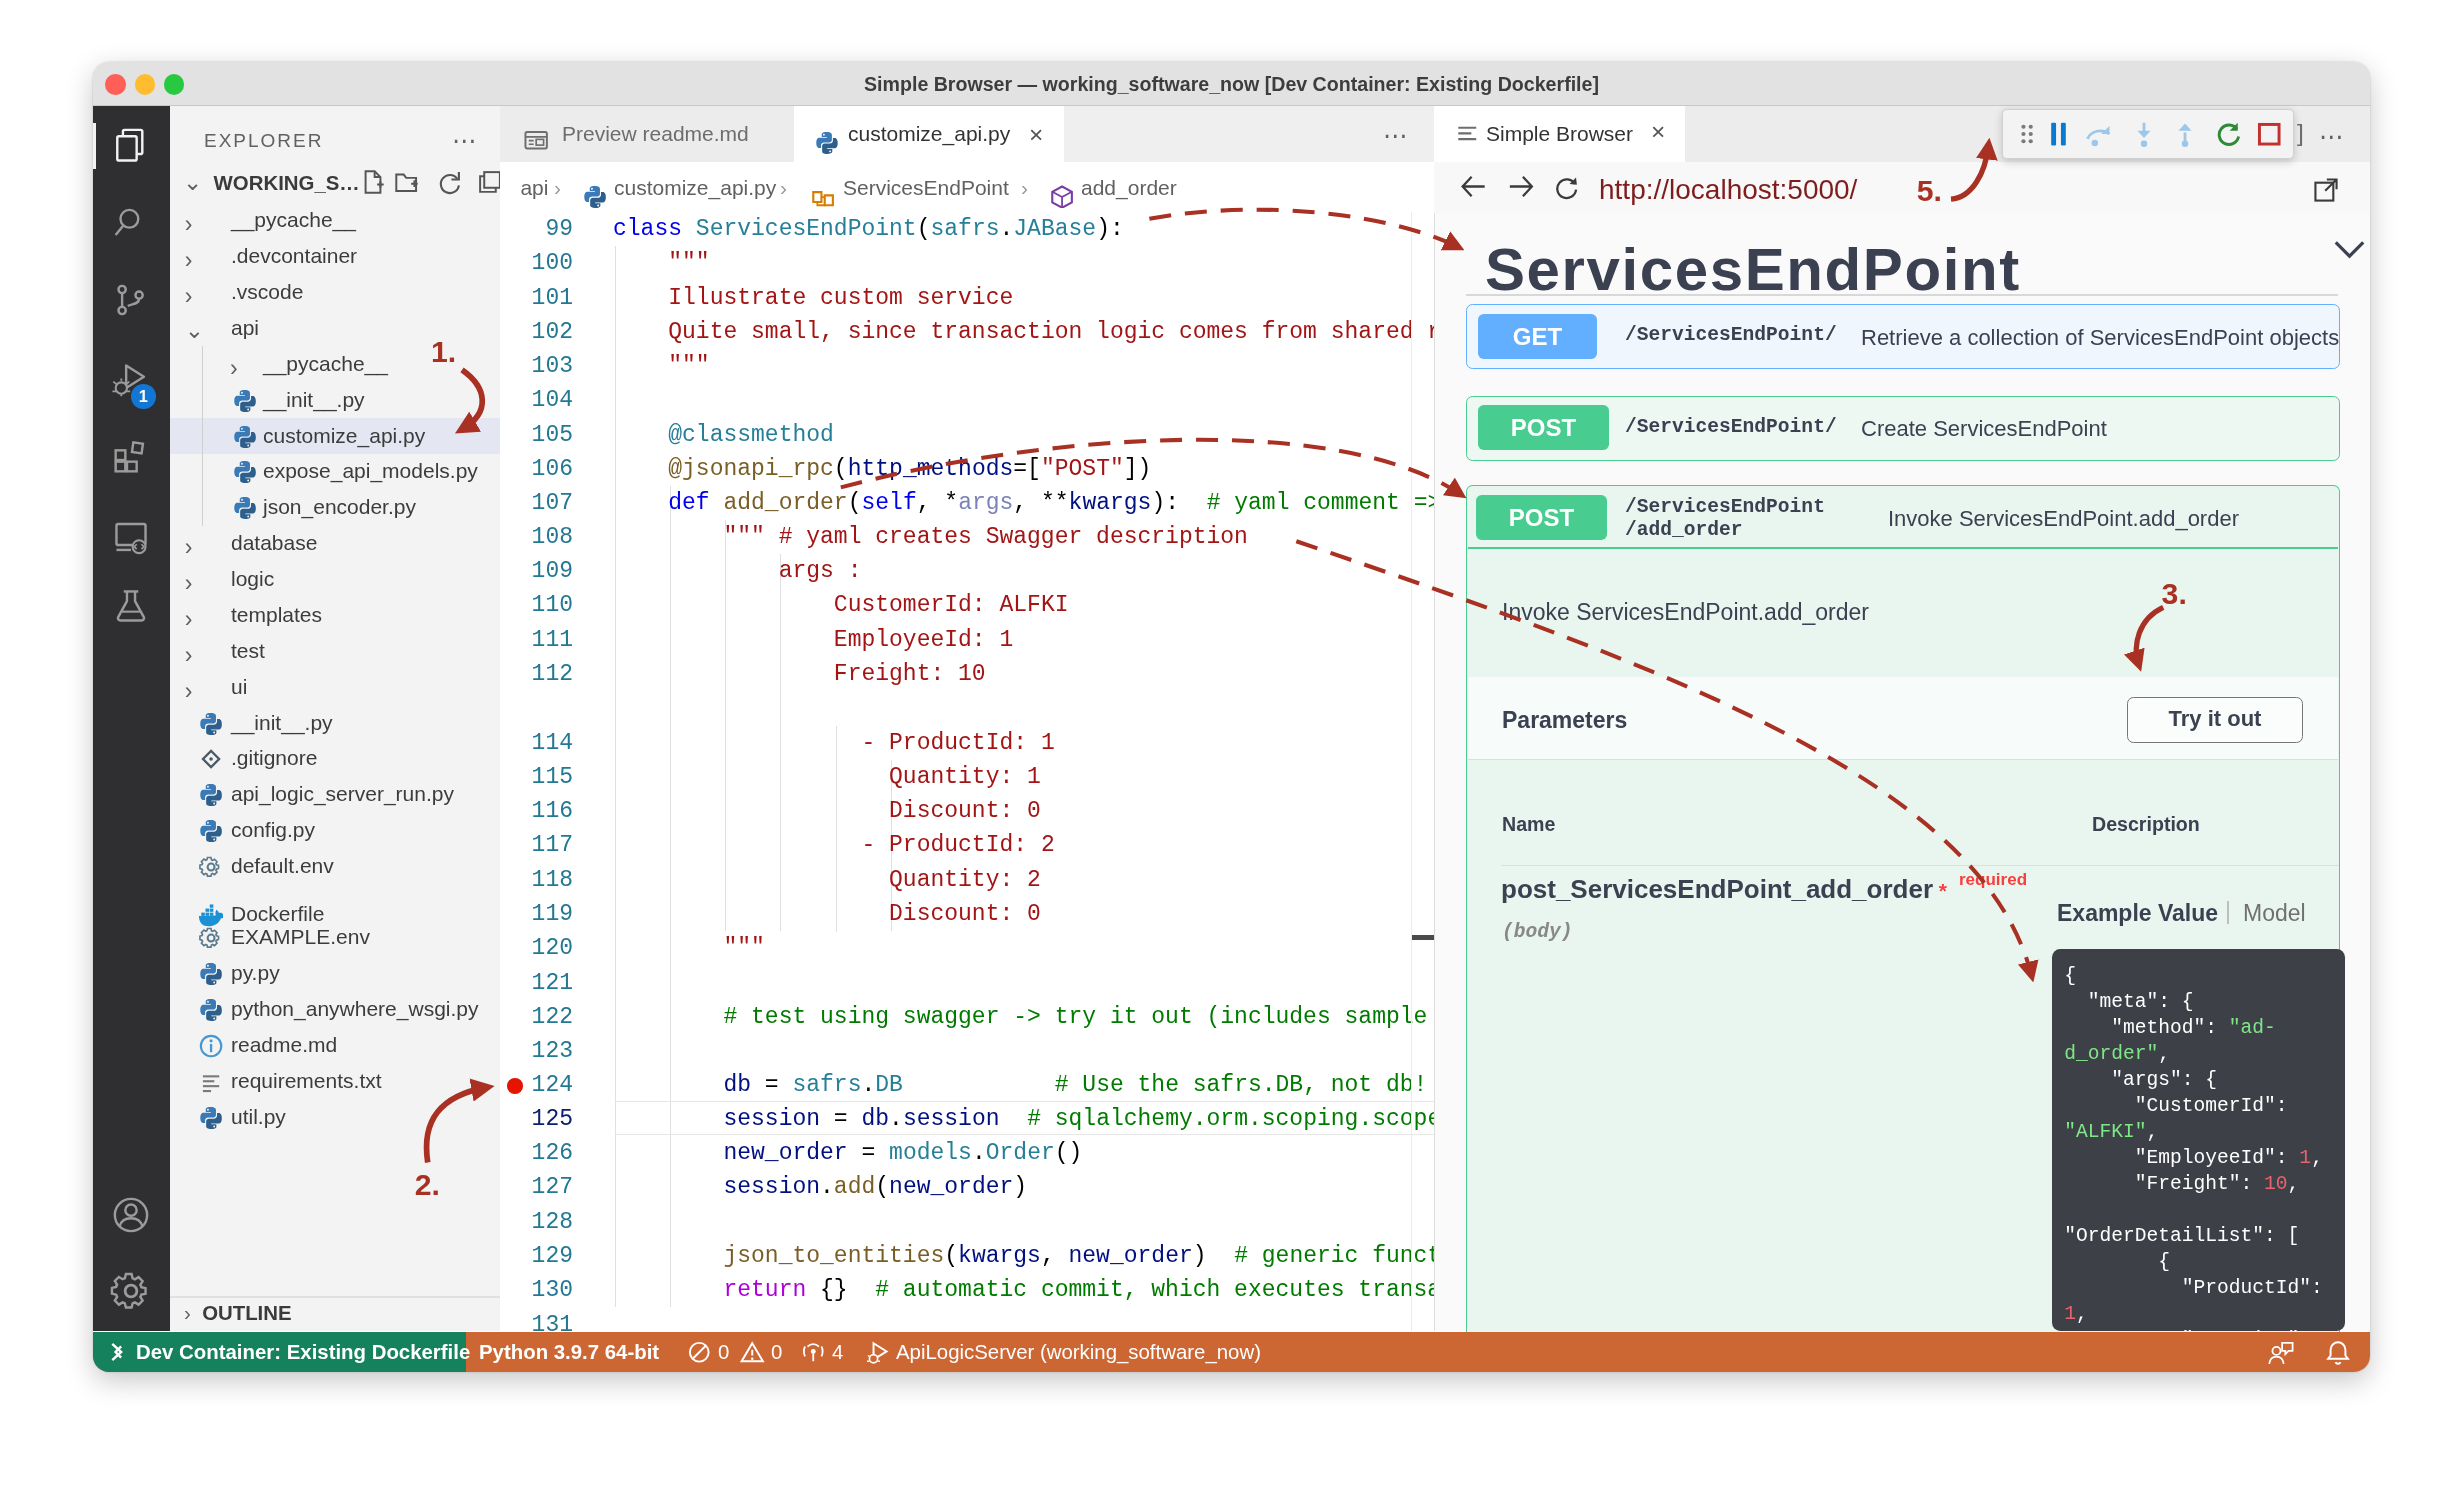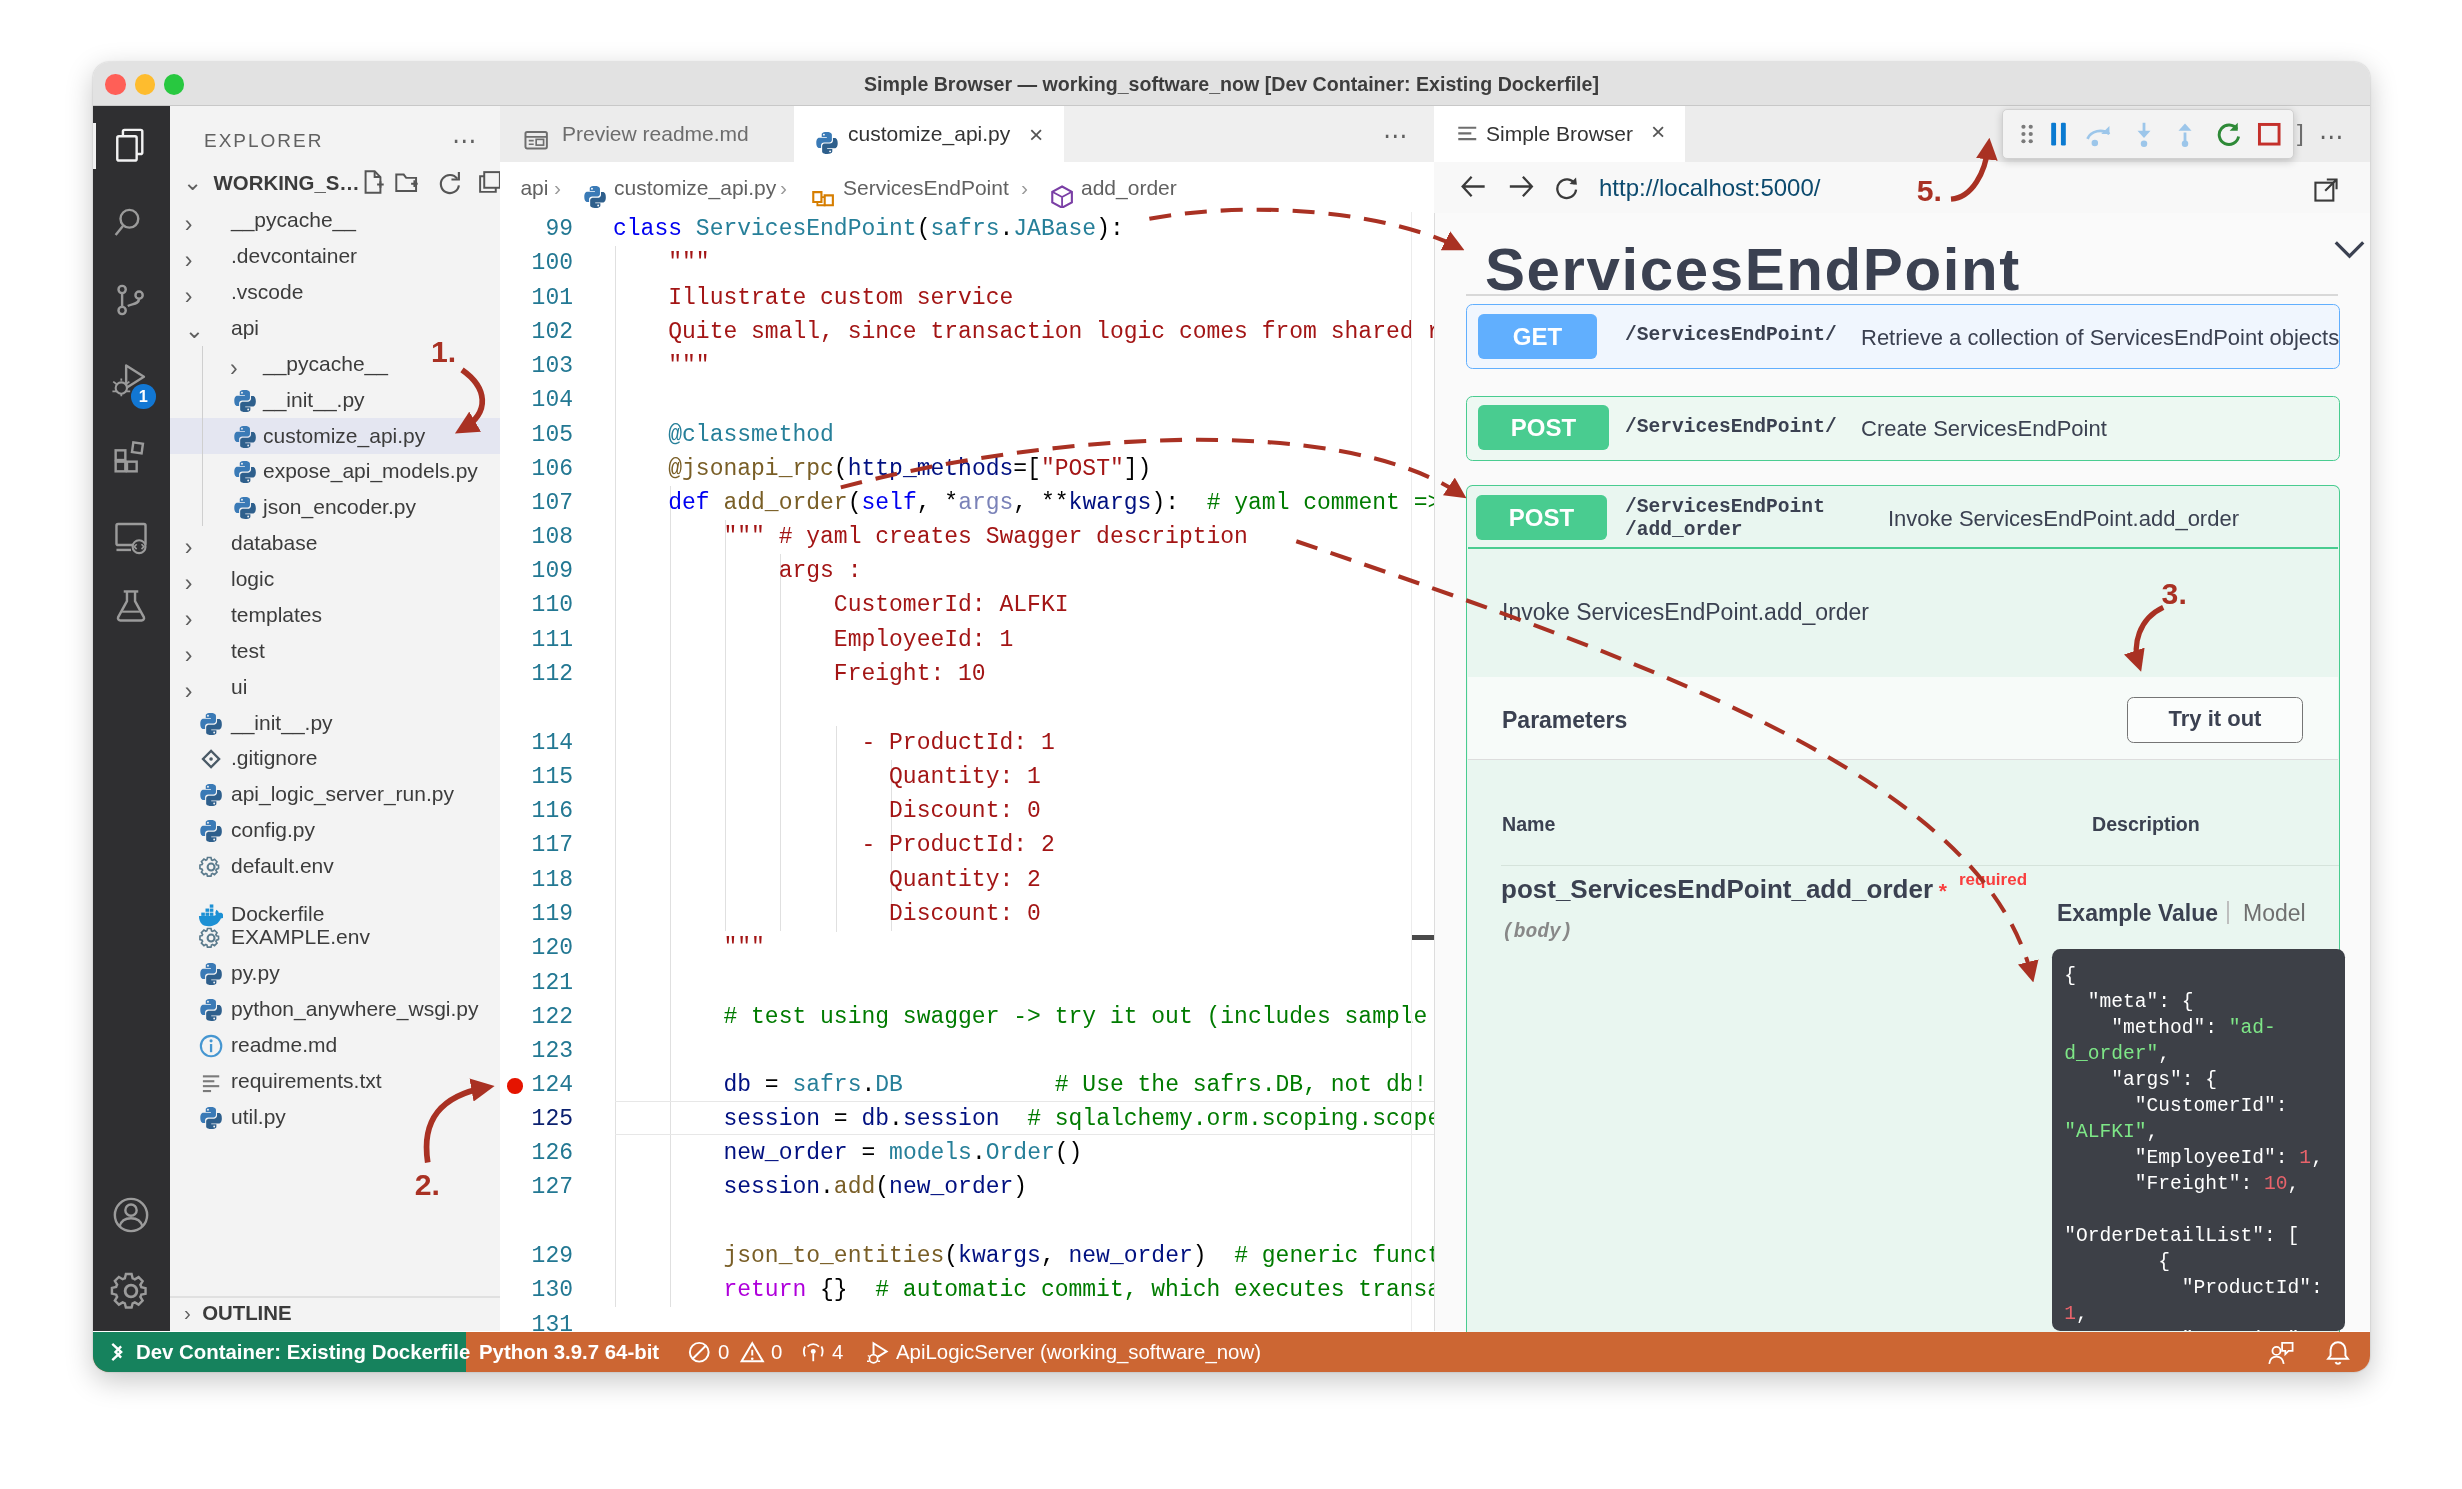--- a/index.html
+++ b/index.html
@@ -343,20 +343,21 @@
 <div class="cl" style="top:651px"><span class="ln" style="">118</span><span class="ct">                    <span class="s">Quantity: 2</span></span></div>
 <div class="cl" style="top:685px"><span class="ln" style="">119</span><span class="ct">                    <span class="s">Discount: 0</span></span></div>
 <div class="cl" style="top:719px"><span class="ln" style="">120</span><span class="ct">        <span class="s">"""</span></span></div>
 <div class="cl" style="top:754px"><span class="ln" style="">121</span><span class="ct"></span></div>
 <div class="cl" style="top:788px"><span class="ln" style="">122</span><span class="ct">        <span class="c"># test using swagger -&gt; try it out (includes sample data)</span></span></div>
 <div class="cl" style="top:822px"><span class="ln" style="">123</span><span class="ct"></span></div>
 <div class="cl" style="top:856px"><span class="ln" style="">124</span><span class="ct">        <span class="v">db</span> = <span class="t">safrs</span>.<span class="t">DB</span>           <span class="c"># Use the safrs.DB, not db!</span></span></div>
 <div class="cl" style="top:890px"><span class="ln" style="color:#0b216f">125</span><span class="ct">        <span class="v">session</span> = <span class="v">db</span>.<span class="v">session</span>  <span class="c"># sqlalchemy.orm.scoping.scoped_session</span></span></div>
 <div class="cl" style="top:924px"><span class="ln" style="">126</span><span class="ct">        <span class="v">new_order</span> = <span class="t">models</span>.<span class="t">Order</span>()</span></div>
 <div class="cl" style="top:958px"><span class="ln" style="">127</span><span class="ct">        <span class="v">session</span>.<span class="fn">add</span>(<span class="v">new_order</span>)</span></div>
+<div class="cl" style="top:993px"><span class="ln" style="">128</span><span class="ct"></span></div>
 <div class="cl" style="top:1027px"><span class="ln" style="">129</span><span class="ct">        <span class="fn">json_to_entities</span>(<span class="v">kwargs</span>, <span class="v">new_order</span>)  <span class="c"># generic function to load entities</span></span></div>
 <div class="cl" style="top:1061px"><span class="ln" style="">130</span><span class="ct">        <span class="k2">return</span> {}  <span class="c"># automatic commit, which executes transaction logic</span></span></div>
 <div class="cl" style="top:1096px"><span class="ln" style="">131</span><span class="ct"></span></div>
 <div class="a" style="left:7.3px;top:866px;width:15.5px;height:15.5px;border-radius:50%;background:#e51400"></div>
 <div class="a" style="left:911px;top:0;width:0.8px;height:1119px;background:#ececec"></div>
 <div class="a" style="left:912px;top:723px;width:23px;height:4.9px;background:#4a4a4a"></div>
 </div>
 <div id="panel"></div>
 <div class="a" style="left:1341px;top:44px;width:936px;height:56px;background:#ececec"></div>
 <div class="a" style="left:1341px;top:44px;width:251px;height:56px;background:#fff">
@@ -374,21 +375,21 @@
 <div class="a" style="left:1368px;top:113px"><svg style="" width="24.5" height="23" viewBox="0 0 30 28" xmlns="http://www.w3.org/2000/svg">
         <path d="M13 2 2 14l11 12M2 14h27" fill="none" stroke="#3b3b3b" stroke-width="2.8"></path>
       </svg></div>
 <div class="a" style="left:1416px;top:113px"><svg style="" width="24.5" height="23" viewBox="0 0 30 28" xmlns="http://www.w3.org/2000/svg">
         <path d="M17 2l11 12-11 12M28 14H1" fill="none" stroke="#3b3b3b" stroke-width="2.8"></path>
       </svg></div>
 <div class="a" style="left:1461px;top:113px"><svg style="" width="24.5" height="24.5" viewBox="0 0 30 30" xmlns="http://www.w3.org/2000/svg">
         <path d="M25.5 11a11.5 11.5 0 1 0 1.5 7" fill="none" stroke="#3b3b3b" stroke-width="2.8"></path>
         <path d="M27 3l1 9-9-1z" fill="#3b3b3b"></path>
       </svg></div>
-<div class="a" style="left:1506px;top:112px;font-size:24px;color:#0c4a6e">http://localhost:5000/</div>
+<div class="a" style="left:1506px;top:112px;font-size:28px;color:#7f1d1d">http://localhost:5000/</div>
 <div class="a" style="left:2220px;top:115px"><svg style="" width="26" height="26" viewBox="0 0 32 32" xmlns="http://www.w3.org/2000/svg">
         <rect x="3" y="7" width="22" height="22" fill="none" stroke="#3b3b3b" stroke-width="2.6"></rect>
         <path d="M17 3h12v12M29 3 15 17" fill="none" stroke="#3b3b3b" stroke-width="2.6"></path>
       </svg></div>
 <div class="a" style="left:1392px;top:173px;font-size:60px;font-weight:700;color:#3b4151;letter-spacing:1.6px">ServicesEndPoint</div>
 <div class="a" style="left:2240px;top:178px"><svg style="" width="33" height="21" viewBox="0 0 40 26" xmlns="http://www.w3.org/2000/svg">
         <path d="M3 3l17 17L37 3" fill="none" stroke="#3b4151" stroke-width="4"></path>
       </svg></div>
 <div class="a" style="left:1373px;top:232px;width:872px;height:1.6px;background:#d8d8d8"></div>
 <div class="opblock" style="left:1373px;top:242px;width:874px;height:65px;border-color:#61affe;background:#f0f6fe"></div>

